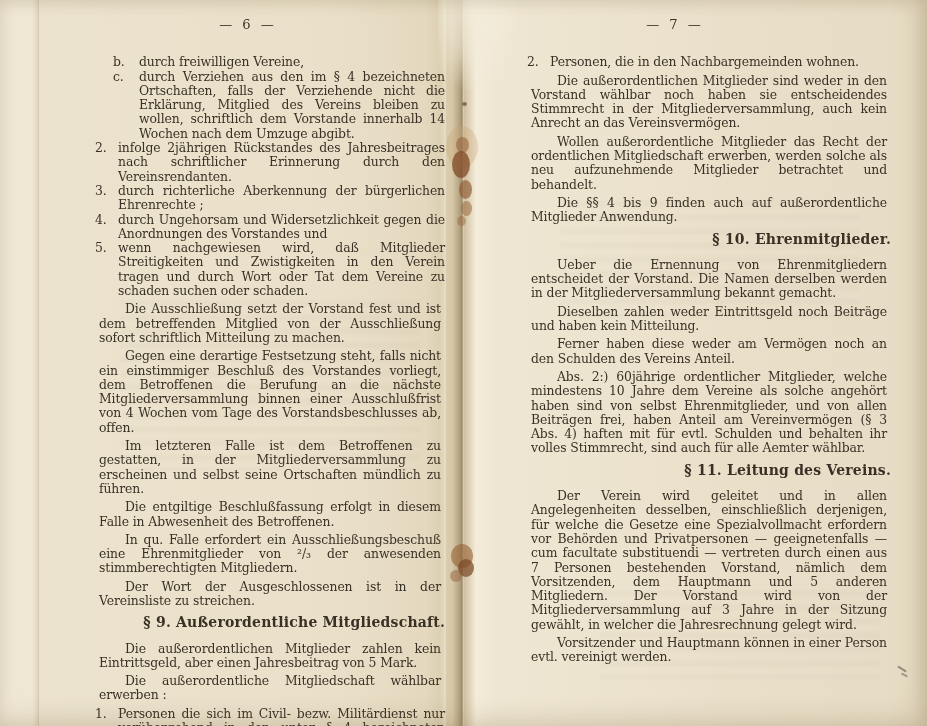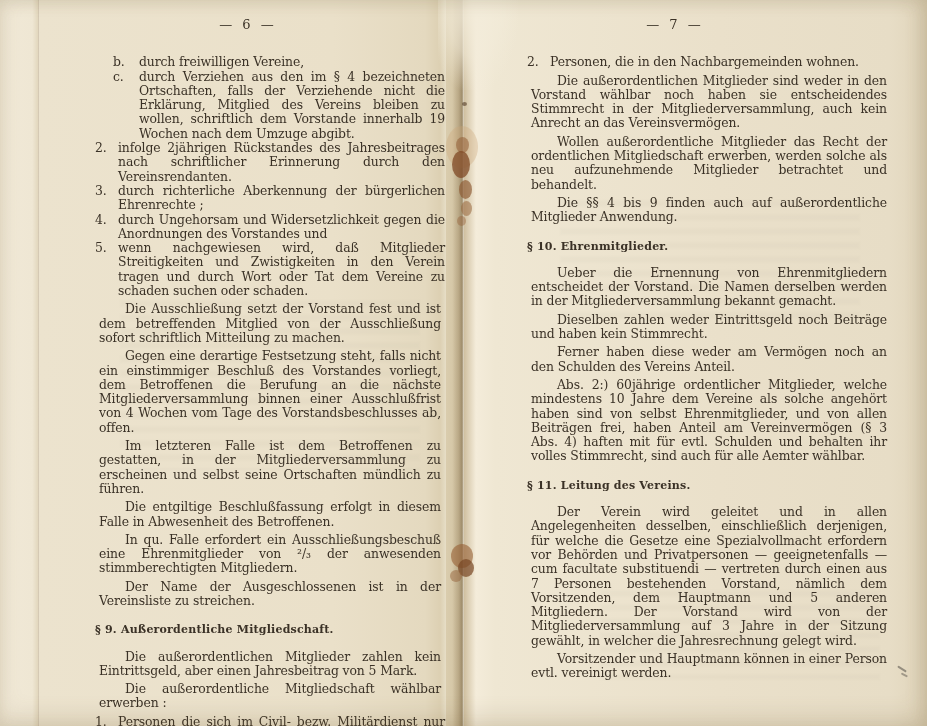--- a/index.html
+++ b/index.html
@@ -57,22 +57,22 @@
   }
   .pagenum-left{transform:translateX(-22px);}
   .pagenum-right{transform:translateX(-34px);}
   .p{margin:4px;text-indent:26px;}
   .li{display:flex;margin:0;}
   .li .m{flex:0 0 23px;}
   .li .t{flex:1;text-align:justify;}
   .li.lettered{margin-left:18px;}
   .li.lettered .m{flex:0 0 26px;}
   .h{
-    text-align:left;font-weight:bold;font-size:11px;
-    margin:15px 0 12px 0;text-indent:0;letter-spacing:.2px;
+    text-align:right;font-weight:bold;font-size:14px;
+    margin:7px 0 12px 0;text-indent:0;letter-spacing:.2px;
   }
   
   .stain{position:absolute;border-radius:50%;filter:blur(.7px);}
   .s-halo {left:446px;top:126px;width:32px;height:42px;background:rgba(202,166,120,.35);}
   .s-b1{left:456px;top:137px;width:13px;height:16px;background:rgba(146,92,52,.55);}
   .s-b2{left:452px;top:151px;width:18px;height:27px;background:rgba(128,74,38,.75);}
   .s-b3{left:459px;top:180px;width:13px;height:19px;background:rgba(140,88,48,.65);}
   .s-b4{left:461px;top:201px;width:11px;height:15px;background:rgba(153,103,62,.55);}
   .s-b5{left:457px;top:216px;width:9px;height:10px;background:rgba(150,100,60,.45);}
   .s-c1{left:451px;top:544px;width:22px;height:24px;background:rgba(150,95,52,.6);}
@@ -105,21 +105,21 @@
 
   <div class="col col-left">
     <span class="pagenum pagenum-left">— 6 —</span>
 
     <div class="li lettered">
       <span class="m">b.</span>
       <span class="t">durch freiwilligen Vereine,</span>
     </div>
     <div class="li lettered">
       <span class="m">c.</span>
-      <span class="t">durch Verziehen aus den im § 4 bezeichneten Ortschaften, falls der Verziehende nicht die Erklärung, Mitglied des Vereins bleiben zu wollen, schriftlich dem Vorstande innerhalb 19 Wochen nach dem Umzuge abgibt.</span>
+      <span class="t">durch Verziehen aus den im § 4 bezeichneten Ortschaften, falls der Verziehende nicht die Erklärung, Mitglied des Vereins bleiben zu wollen, schriftlich dem Vorstande innerhalb 14 Wochen nach dem Umzuge abgibt.</span>
     </div>
     <div class="li">
       <span class="m">2.</span>
       <span class="t">infolge 2jährigen Rückstandes des Jahresbeitrages nach schriftlicher Erinnerung durch den Vereinsrendanten.</span>
     </div>
     <div class="li">
       <span class="m">3.</span>
       <span class="t">durch richterliche Aberkennung der bürgerlichen Ehrenrechte ;</span>
     </div>
     <div class="li">
@@ -129,21 +129,21 @@
     <div class="li">
       <span class="m">5.</span>
       <span class="t">wenn nachgewiesen wird, daß Mitglieder Streitigkeiten und Zwistigkeiten in den Verein tragen und durch Wort oder Tat dem Vereine zu schaden suchen oder schaden.</span>
     </div>
 
     <p class="p">Die Ausschließung setzt der Vorstand fest und ist dem betreffenden Mitglied von der Ausschließung sofort schriftlich Mitteilung zu machen.</p>
     <p class="p">Gegen eine derartige Festsetzung steht, falls nicht ein einstimmiger Beschluß des Vorstandes vorliegt, dem Betroffenen die Berufung an die nächste Mitgliederversammlung binnen einer Ausschlußfrist von 4 Wochen vom Tage des Vorstandsbeschlusses ab, offen.</p>
     <p class="p">Im letzteren Falle ist dem Betroffenen zu gestatten, in der Mitgliederversammlung zu erscheinen und selbst seine Ortschaften mündlich zu führen.</p>
     <p class="p">Die entgiltige Beschlußfassung erfolgt in diesem Falle in Abwesenheit des Betroffenen.</p>
     <p class="p">In qu. Falle erfordert ein Ausschließungsbeschuß eine Ehrenmitglieder von ²/₃ der anwesenden stimmberechtigten Mitgliedern.</p>
-    <p class="p">Der Name der Ausgeschlossenen ist in der Vereinsliste zu streichen.</p>
+    <p class="p">Der Wort der Ausgeschlossenen ist in der Vereinsliste zu streichen.</p>
 
     <div class="h">§ 9. Außerordentliche Mitgliedschaft.</div>
     <p class="p">Die außerordentlichen Mitglieder zahlen kein Eintrittsgeld, aber einen Jahresbeitrag von 5 Mark.</p>
     <p class="p">Die außerordentliche Mitgliedschaft wählbar erwerben :</p>
     <div class="li">
       <span class="m">1.</span>
       <span class="t">Personen die sich im Civil- bezw. Militärdienst nur vorübergehend in den unter § 4 bezeichneten Ortschaften aufhalten,</span>
     </div>
   </div>
 
@@ -154,21 +154,21 @@
       <span class="m">2.</span>
       <span class="t">Personen, die in den Nachbargemeinden wohnen.</span>
     </div>
 
     <p class="p">Die außerordentlichen Mitglieder sind weder in den Vorstand wählbar noch haben sie entscheidendes Stimmrecht in der Mitgliederversammlung, auch kein Anrecht an das Vereinsvermögen.</p>
     <p class="p">Wollen außerordentliche Mitglieder das Recht der ordentlichen Mitgliedschaft erwerben, werden solche als neu aufzunehmende Mitglieder betrachtet und behandelt.</p>
     <p class="p">Die §§ 4 bis 9 finden auch auf außerordentliche Mitglieder Anwendung.</p>
 
     <div class="h">§ 10. Ehrenmitglieder.</div>
     <p class="p">Ueber die Ernennung von Ehrenmitgliedern entscheidet der Vorstand. Die Namen derselben werden in der Mitgliederversammlung bekannt gemacht.</p>
-    <p class="p">Dieselben zahlen weder Eintrittsgeld noch Beiträge und haben kein Stimmrecht.</p>
+    <p class="p">Dieselben zahlen weder Eintrittsgeld noch Beiträge und haben kein Mitteilung.</p>
     <p class="p">Ferner haben diese weder am Vermögen noch an den Schulden des Vereins Anteil.</p>
     <p class="p">Abs. 2:) 60jährige ordentlicher Mitglieder, welche mindestens 10 Jahre dem Vereine als solche angehört haben sind von selbst Ehrenmitglieder, und von allen Beiträgen frei, haben Anteil am Vereinvermögen (§ 3 Abs. 4) haften mit für evtl. Schulden und behalten ihr volles Stimmrecht, sind auch für alle Aemter wählbar.</p>
 
     <div class="h">§ 11. Leitung des Vereins.</div>
     <p class="p">Der Verein wird geleitet und in allen Angelegenheiten desselben, einschließlich derjenigen, für welche die Gesetze eine Spezialvollmacht erfordern vor Behörden und Privatpersonen — geeignetenfalls — cum facultate substituendi — vertreten durch einen aus 7 Personen bestehenden Vorstand, nämlich dem Vorsitzenden, dem Hauptmann und 5 anderen Mitgliedern. Der Vorstand wird von der Mitgliederversammlung auf 3 Jahre in der Sitzung gewählt, in welcher die Jahresrechnung gelegt wird.</p>
     <p class="p">Vorsitzender und Hauptmann können in einer Person evtl. vereinigt werden.</p>
   </div>
 
   <div class="stain s-halo"></div>
   <div class="stain s-b1"></div>

